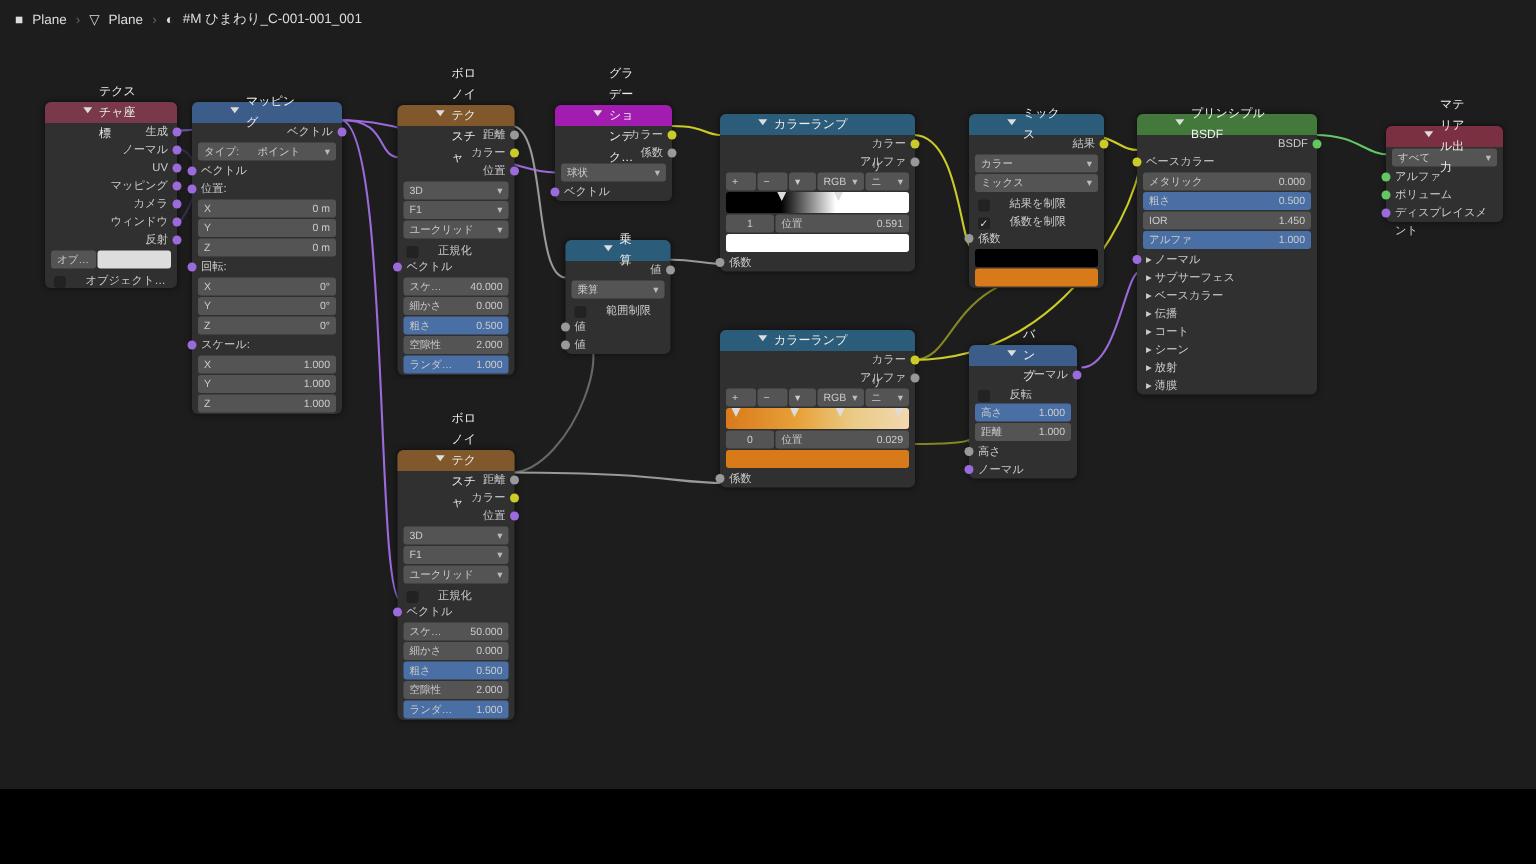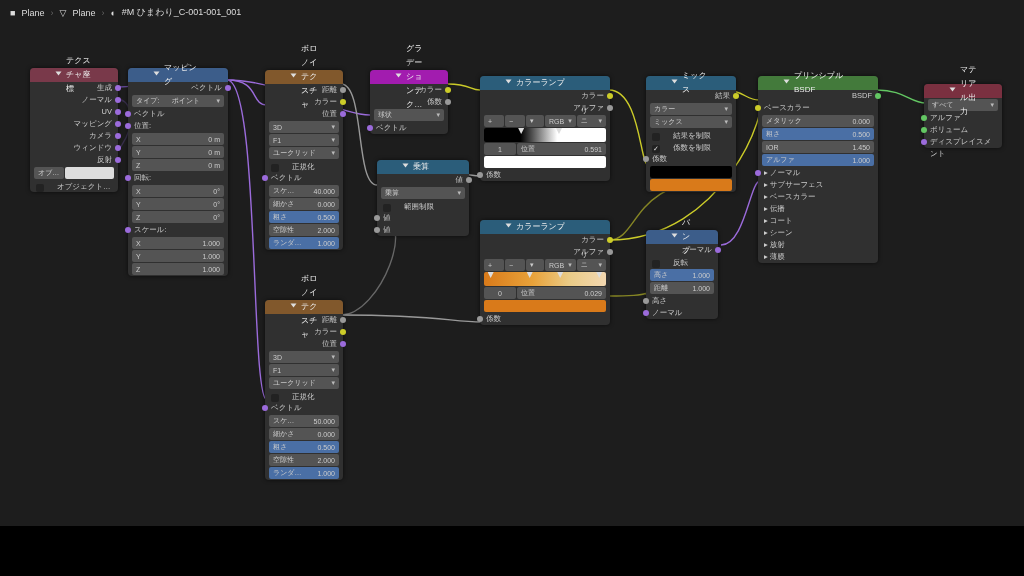--- a/index.html
+++ b/index.html
@@ -215,21 +215,21 @@
 <div class="node" style="left:370px;top:70px;width:78px">
   <div class="hdr" style="background:#a21caf">グラデーションテク…</div>
   <div class="ro r"><span>カラー</span><span class="dot r yellow"></span></div>
   <div class="ro r"><span>係数</span><span class="dot r grey"></span></div>
   <div class="fld dd">
       <span>球状</span>
     </div>
   <div class="ro"><span class="dot l purple"></span><span>ベクトル</span></div>
 </div>
 
-<div class="node" style="left:377px;top:160px;width:92px">
+<div class="node" style="left:377px;top:160px;width:70px">
   <div class="hdr" style="background:#2b5d7a">乗算</div>
   <div class="ro r"><span>値</span><span class="dot r grey"></span></div>
   <div class="fld dd">
       <span>乗算</span>
     </div>
   <div class="chk">
       <span class="box"></span>
       <span>範囲制限</span>
     </div>
   <div class="ro"><span class="dot l grey"></span><span>値</span></div>

